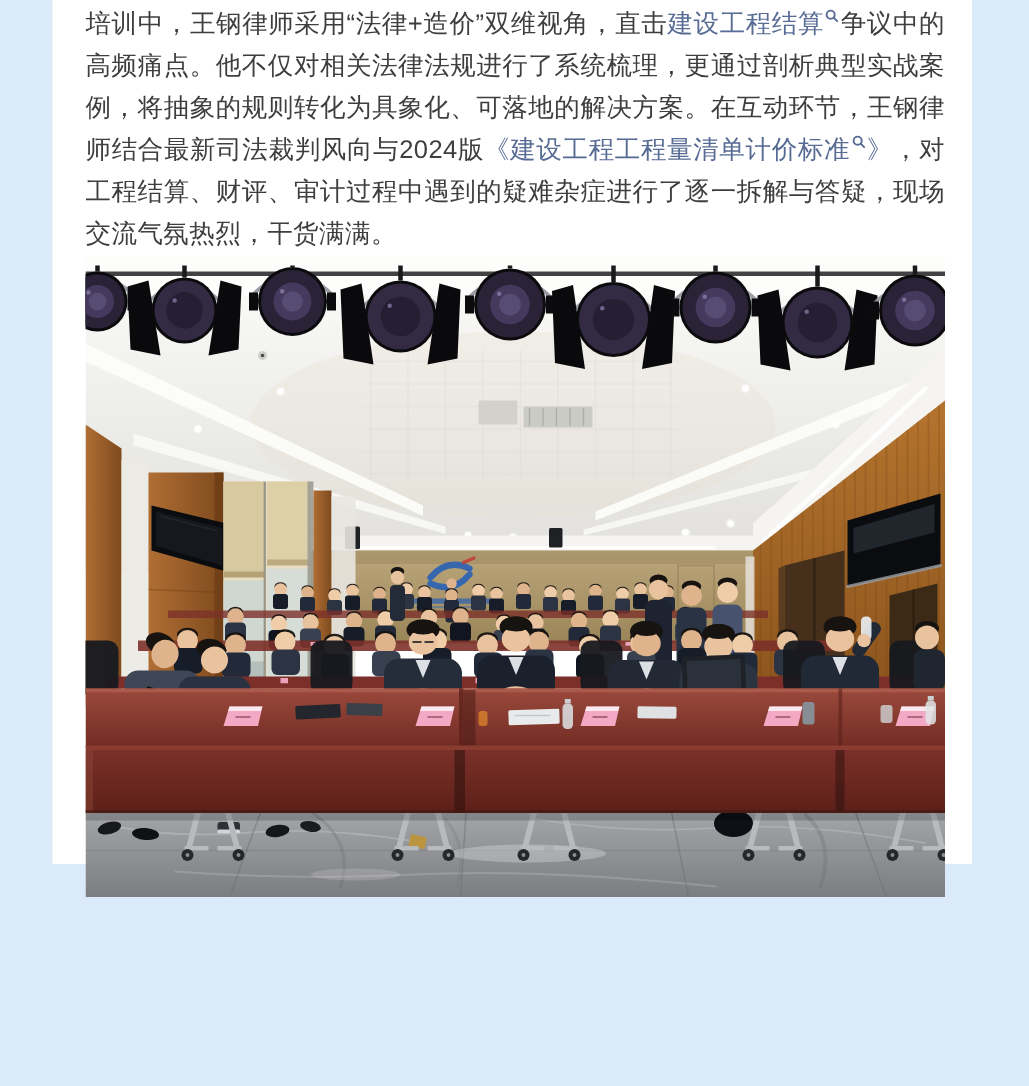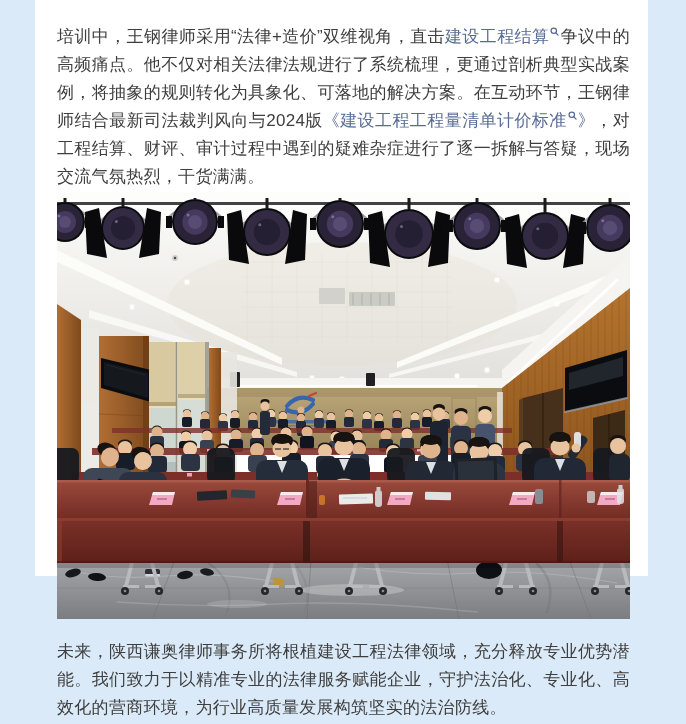--- a/index.html
+++ b/index.html
@@ -5,21 +5,21 @@
   html,body{margin:0;padding:0;}
   body{
     width:686px;height:724px;position:relative;
     background:#dbeaf8;
     font-family:"Liberation Sans","DejaVu Sans",sans-serif;
     overflow:hidden;
   }
   .card{
     position:absolute;left:35px;top:0;width:613px;height:576px;
     background:#ffffff;box-sizing:border-box;
-    padding:23px 18px 0 22px;
+    padding:2px 18px 0 22px;
   }
   .para{
     font-size:17px;line-height:28px;color:#3e3e3e;
     text-align:justify;letter-spacing:0.3px;margin:0;
     word-break:break-all;
   }
   .para2{margin-top:19px;}
   .lnk{color:#576b95;text-decoration:none;cursor:pointer;}
   .sico{display:inline-block;vertical-align:6px;font-size:0;line-height:0;margin:0 1px;}
   .sico svg{width:9px;height:9px;}
@@ -590,15 +590,14 @@
           <rect x="0" y="329" width="573" height="42" fill="url(#gPanel)" opacity="1" rx="0"></rect>
           <rect x="246" y="329" width="7" height="42" fill="#2c100d" opacity="0.55" rx="0"></rect>
           <rect x="500" y="329" width="6" height="42" fill="#2c100d" opacity="0.5" rx="0"></rect>
           <rect x="0" y="329" width="5" height="42" fill="#8a4336" opacity="0.5" rx="0"></rect>
           <rect x="0" y="369" width="573" height="2" fill="#471a15" opacity="0.7" rx="0"></rect>
           <rect x="0" y="371" width="573" height="5" fill="#000000" opacity="0.18" rx="0"></rect>
         </g>
     </svg>
   </figure>
 
-  <p class="para para2">未来，陕西谦奥律师事务所将根植建设工程法律领域，充分释放专业优势潜能。我们致力于以精准专业的法律服务赋能企业，守护法治化、专业化、高效化的营商环境，为行业高质量发展构筑坚实的法治防线。</p>
 
 </div>
 
 </body></html>

